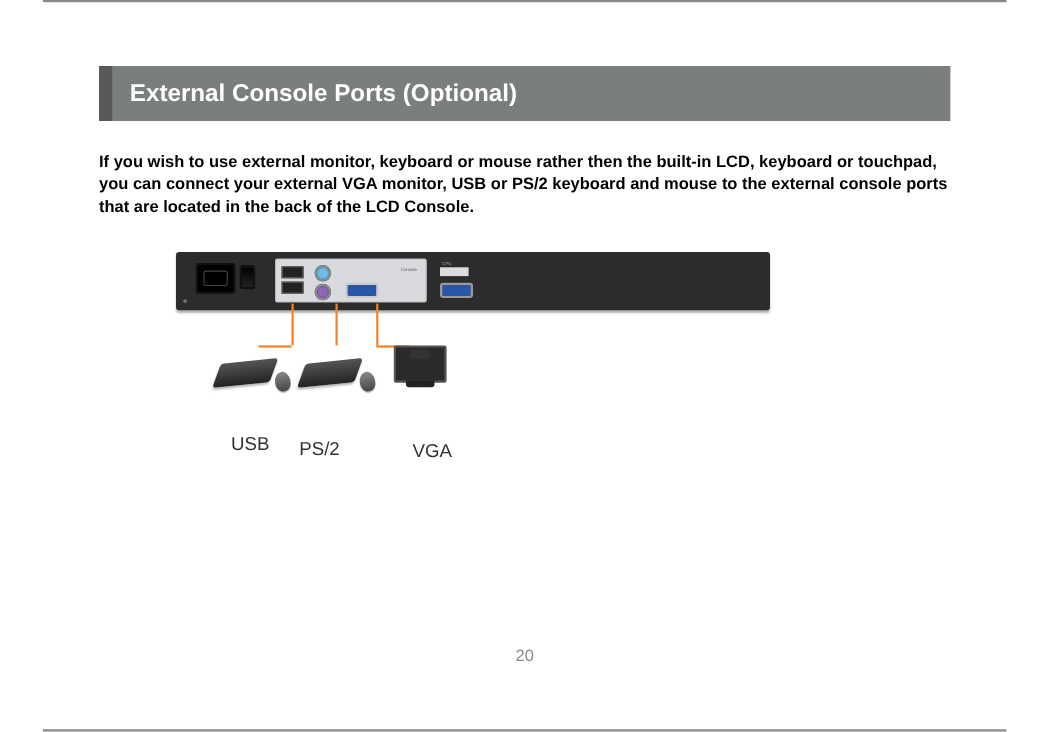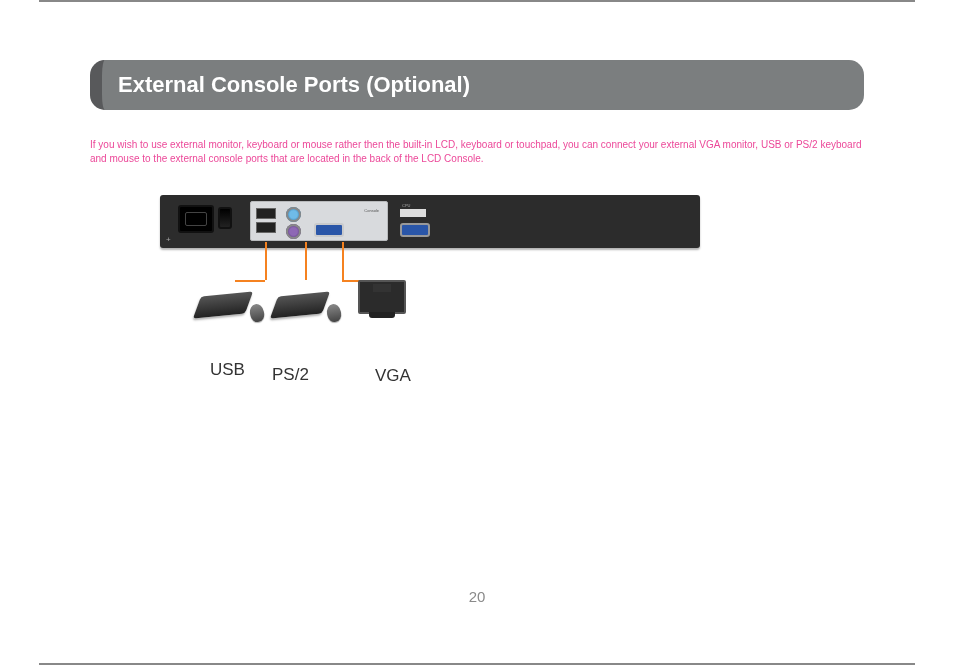--- a/index.html
+++ b/index.html
@@ -21,28 +21,27 @@
       padding: 60px 60px 0 60px;
     }
     .title-bar {
       background: #7b7e7f;
       border-left: 12px solid #58595b;
       color: #fff;
       font-size: 22px;
       font-weight: bold;
       padding: 12px 16px;
       margin: 0 30px 28px 30px;
-      border-radius: 15px;
     }
     .intro {
-      font-size: 10px;
-      color: #ec4899;
+      font-size: 15px;
+      color: #000000;
       line-height: 1.35;
       margin: 0 30px 30px 30px;
-      font-weight: 400;
+      font-weight: 700;
     }
     .diagram-wrap {
       width: 540px;
       margin-left: 100px;
     }
     .rack {
       position: relative;
       width: 540px;
       height: 53px;
       background: #2c2c2c;

